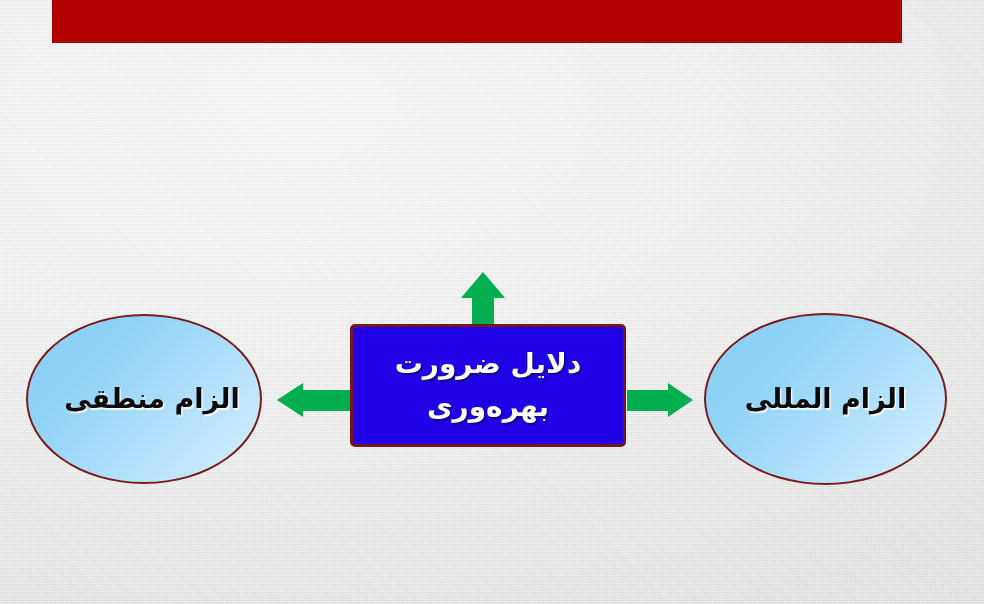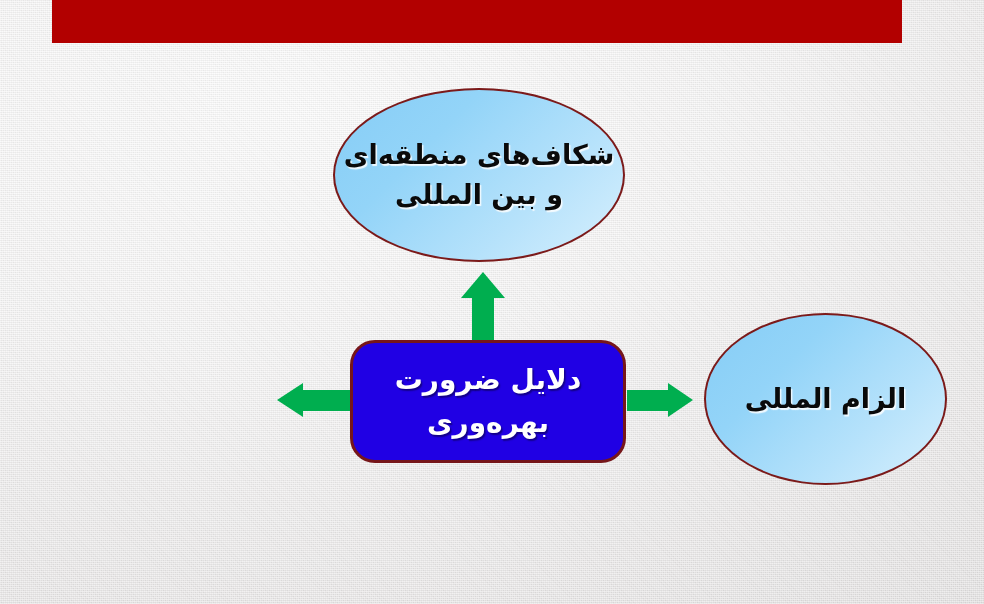--- a/index.html
+++ b/index.html
@@ -121,26 +121,26 @@
     height: 172px;
   }
   #node-legal .node-label {
     font-size: 27px;
     white-space: nowrap;
   }
 
   
   #node-center {
     left: 350px;
-    top: 340px;
+    top: 324px;
     width: 276px;
     height: 123px;
     background: #2000e4;
     border: 3px solid #76161a;
-    border-radius: 25px;
+    border-radius: 5px;
     z-index: 12;
   }
   #node-center .node-label {
     color: #ffffff;
     font-size: 28px;
     font-weight: bold;
     line-height: 1.52;
     letter-spacing: 0.5px;
     text-shadow: 1.5px 1.5px 1.5px rgba(0,0,0,0.40);
     padding: 0 10px;
@@ -234,24 +234,24 @@
 <body>
 
 <div id="slide">
 
   <div id="grain"></div>
 
   <div id="title-bar">
     <span class="bar-text"></span>
   </div>
 
-  <div class="node ellipse" id="node-gaps">
-    <span class="node-label">شکاف‌های منطقه‌ای و بین المللی</span>
-  </div>
-
+
+  <div class="node ellipse" id="node-logical">
+    <span class="node-label">الزام منطقی</span>
+  </div>
 
   <div class="node ellipse" id="node-legal">
     <span class="node-label">الزام المللی</span>
   </div>
 
   <div class="node" id="node-center">
     <span class="node-label">دلایل ضرورت بهره‌وری</span>
   </div>
 
   <div class="arrow" id="arrow-up">

